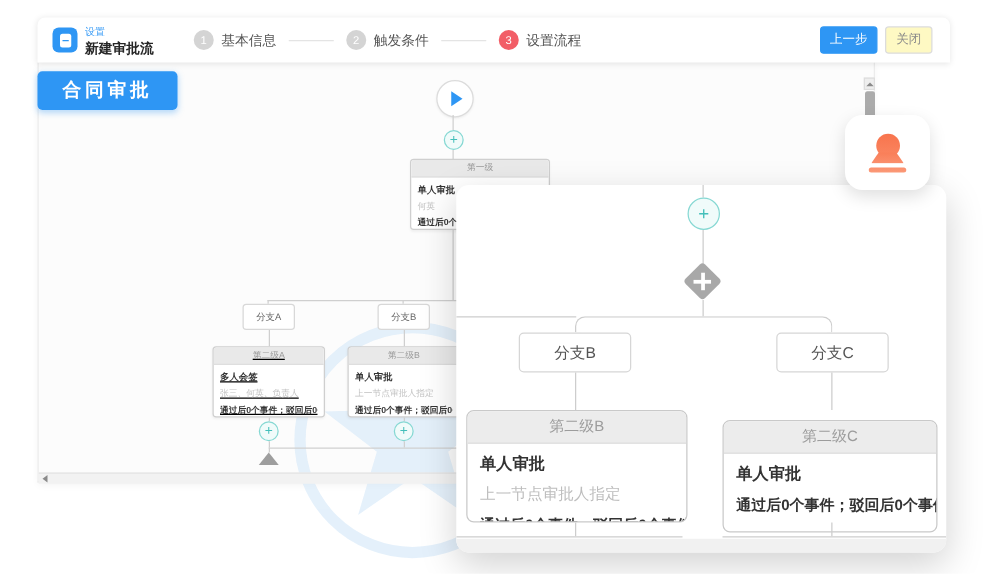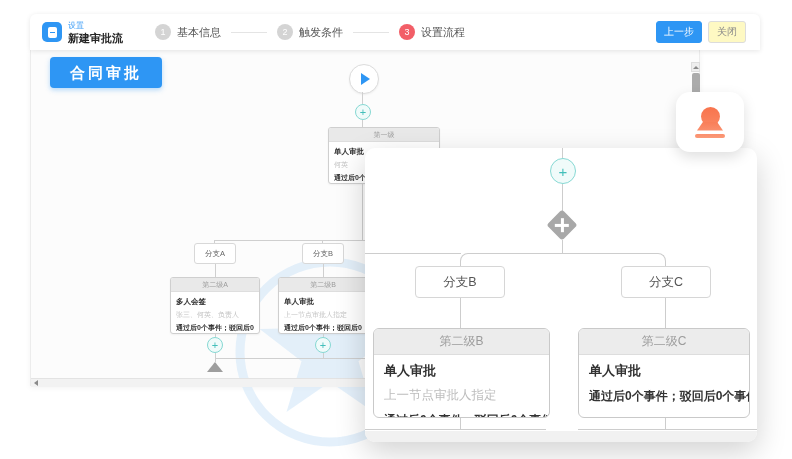--- a/index.html
+++ b/index.html
@@ -55,21 +55,21 @@
   .hscroll-arrow{position:absolute;left:3px;top:1px;width:0;height:0;border-right:4px solid #8a8a8a;
     border-top:3px solid transparent;border-bottom:3px solid transparent;}
   .vscroll-btn{left:691px;top:62px;width:9px;height:10px;background:#eeeeee;border:1px solid #dddddd;
     box-sizing:border-box;display:flex;align-items:center;justify-content:center;}
   .vscroll-btn i{display:block;width:0;height:0;border-bottom:3px solid #8a8a8a;
     border-left:3px solid transparent;border-right:3px solid transparent;}
   .vscroll-thumb{left:692px;top:73px;width:8px;height:21px;background:#ababab;border-radius:2px;}
   
   .flow-tag{left:30px;top:57px;width:112px;height:31px;background:#2e96f4;border-radius:4px;
     color:#fff;font-size:15px;font-weight:bold;letter-spacing:3px;text-align:center;line-height:31px;
-    box-shadow:0 2px 5px rgba(46,150,244,.35);margin-left:20px;}
+    box-shadow:0 2px 5px rgba(46,150,244,.35);}
   
   .overlay{left:365px;top:148px;width:392px;height:294px;background:#fff;border-radius:10px;
     box-shadow:0 10px 30px rgba(0,0,0,.18);overflow:hidden;}
   .ovl .vl,.ovl .hl{background:#cdcdcd;}
   .plus-lg{width:26px;height:26px;font-size:15px;border-width:1.5px;}
   .diamond{position:absolute;width:22px;height:22px;background:#a8a8a8;border-radius:3px;
     transform:rotate(45deg);}
   .diamond:before,.diamond:after{content:"";position:absolute;background:#fff;transform:rotate(-45deg);}
   .diamond:before{left:4px;top:10px;width:14px;height:2.5px;}
   .diamond:after{left:9.8px;top:4.2px;width:2.5px;height:14px;}
@@ -135,21 +135,21 @@
 
   <div class="branch-box" style="left:194px;top:243px;">
     <span>分支A</span>
   </div>
   <div class="branch-box" style="left:302px;top:243px;">
     <span>分支B</span>
   </div>
   <div class="vl" style="left:215px;top:264px;height:13px;"></div>
   <div class="vl" style="left:323px;top:264px;height:13px;"></div>
 
-  <div class="mini-card" style="left:170px;top:277px;width:90px;height:57px;">
+  <div class="mini-card" style="left:170px;top:277px;width:90px;height:57px;text-decoration:underline;">
     <div class="mini-hd">第二级A</div>
     <div class="mini-bd">
       <div class="mini-t">多人会签</div>
       <div class="mini-a">张三、何英、负责人</div>
       <div class="mini-e">通过后0个事件；驳回后0个事件</div>
     </div>
   </div>
   <div class="mini-card" style="left:278px;top:277px;width:90px;height:57px;">
     <div class="mini-hd">第二级B</div>
     <div class="mini-bd">
@@ -233,21 +233,21 @@
   <div class="vl" style="left:300px;top:150px;height:30px;"></div>
 
   <div class="big-card" style="left:8px;top:180px;">
     <div class="big-hd">第二级B</div>
     <div class="big-bd">
       <div class="big-t">单人审批</div>
       <div class="big-a">上一节点审批人指定</div>
       <div class="big-e">通过后0个事件；驳回后0个事件</div>
     </div>
   </div>
-  <div class="big-card" style="left:213px;top:180px;width:172px;">
+  <div class="big-card" style="left:213px;top:188px;width:172px;">
     <div class="big-hd">第二级C</div>
     <div class="big-bd">
       <div class="big-t">单人审批</div>
       <div class="big-e">通过后0个事件；驳回后0个事件</div>
     </div>
   </div>
 
   <div class="vl" style="left:95px;top:270px;height:11px;"></div>
   <div class="hl" style="left:0;top:281px;width:181px;"></div>
   <div class="vl" style="left:300px;top:270px;height:11px;"></div>

